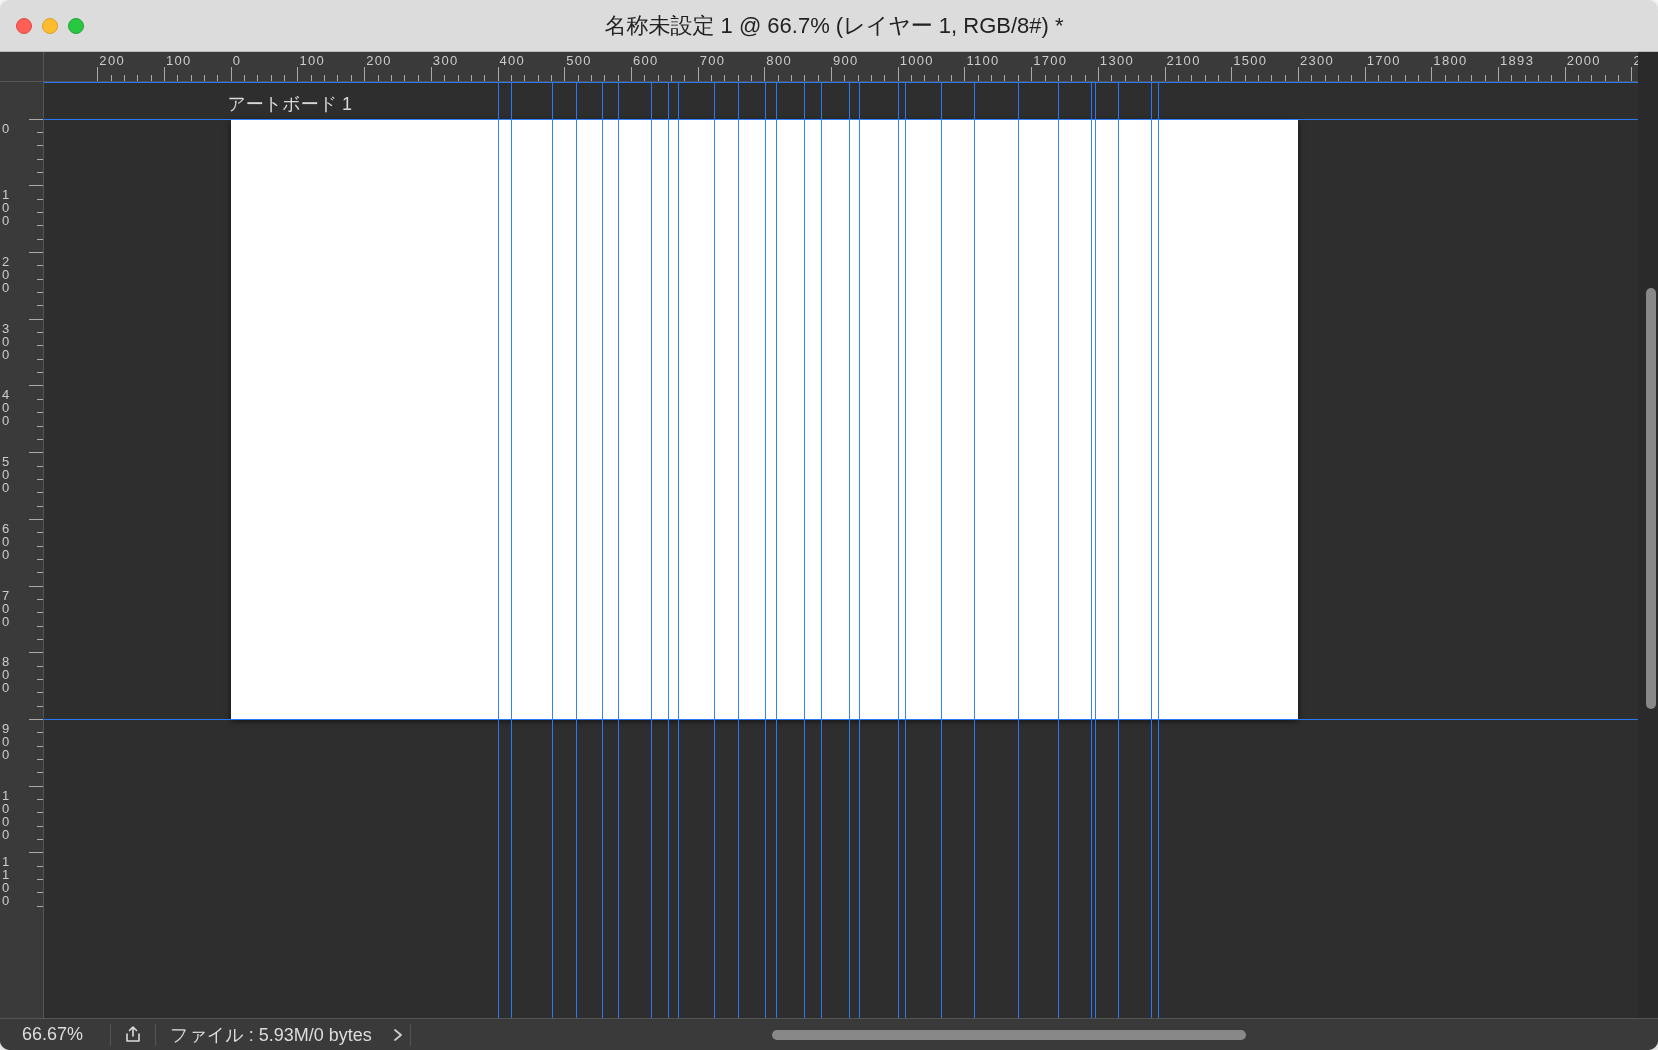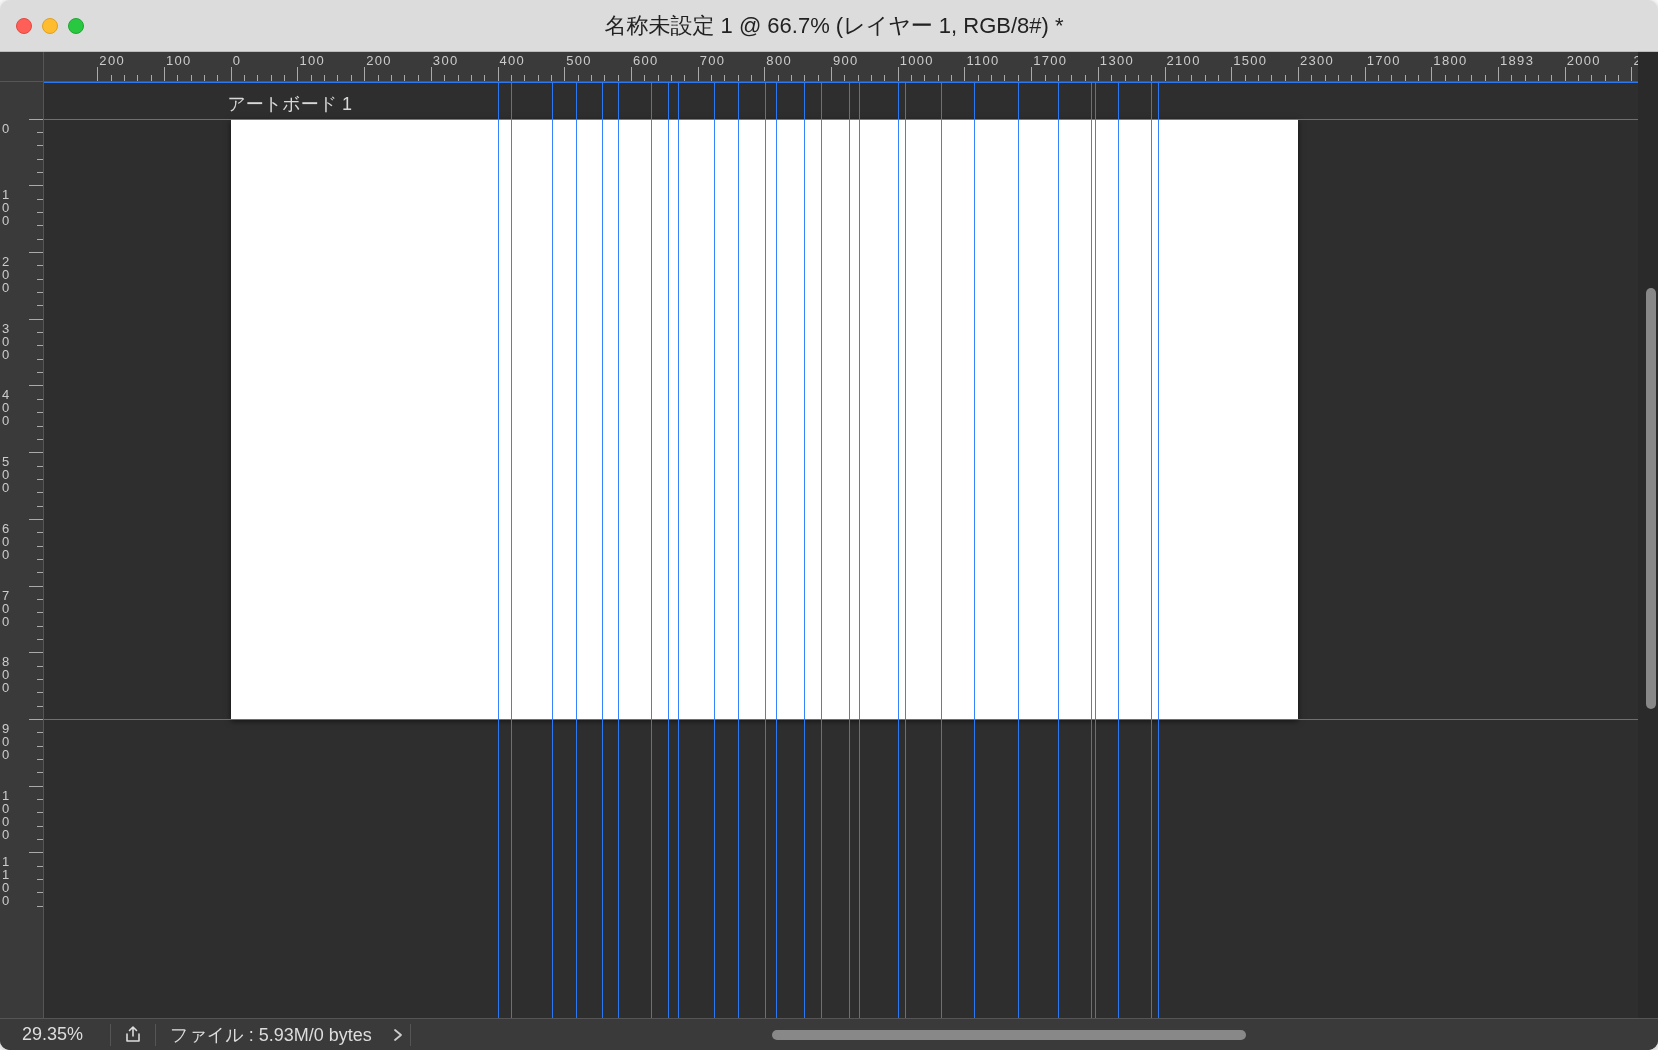--- a/index.html
+++ b/index.html
@@ -716,21 +716,21 @@
           <div class="guide-h" style="top: 36.685px;"></div>
           <div class="guide-h" style="top: 636.985px;"></div>
         </div>
     </div>
 
     <div class="scrollbar-v">
       <div class="thumb" id="vthumb" style="top: 22%; height: 45%;"></div>
     </div>
 
     <div class="statusbar">
-      <div class="zoom">29.35%</div>
+      <div class="zoom">66.67%</div>
       <div class="divider"></div>
       <div class="share">
         <svg width="20" height="20" viewBox="0 0 20 20">
           <path d="M10 2 L10 11 M10 2 L6.5 5.5 M10 2 L13.5 5.5 M4 9 v7 h12 v-7" stroke="#ddd" stroke-width="1.6" fill="none" stroke-linecap="round" stroke-linejoin="round"></path>
         </svg>
       </div>
       <div class="divider"></div>
       <div class="info">ファイル : 5.93M/0 bytes</div>
       <div class="chev">
         <svg width="10" height="14" viewBox="0 0 10 14">

